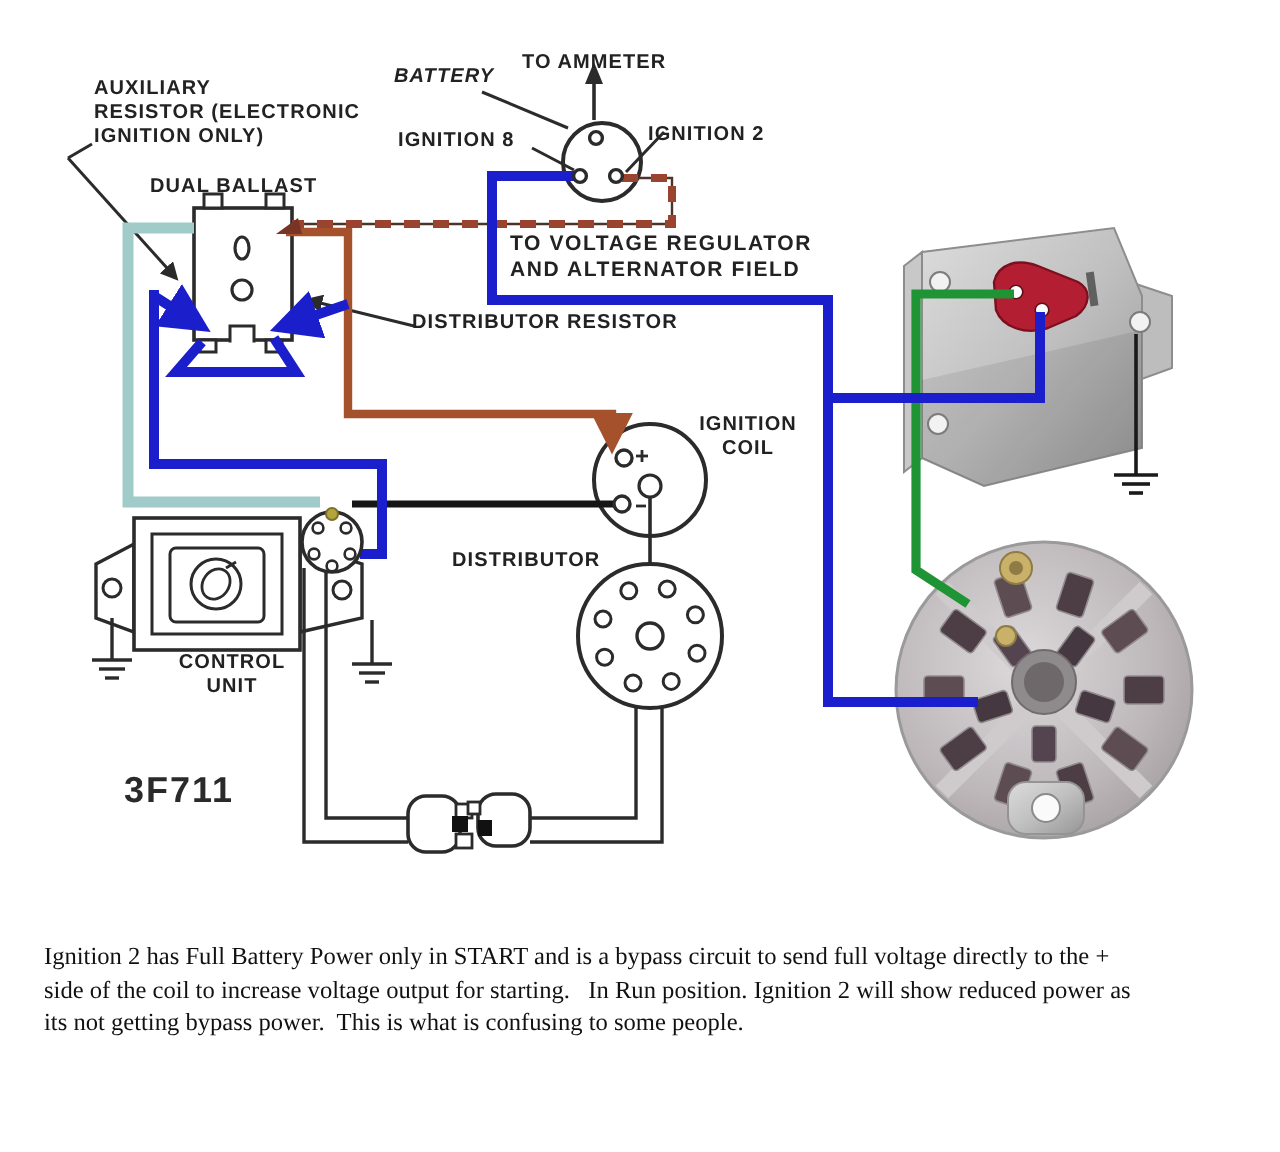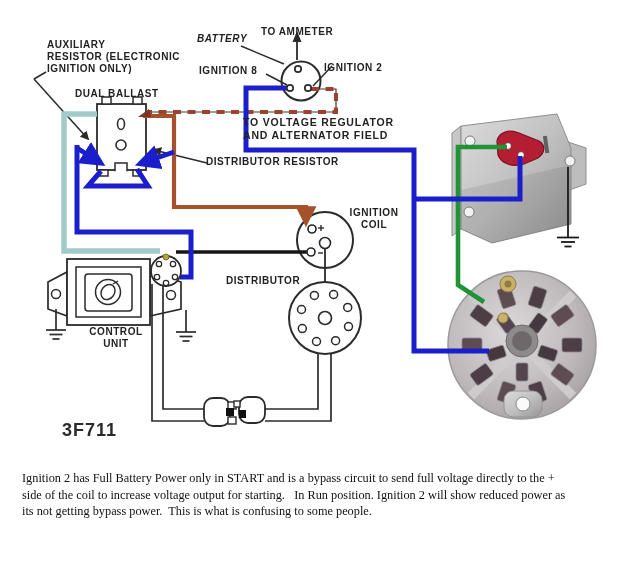--- a/index.html
+++ b/index.html
@@ -3,21 +3,21 @@
 <meta charset="utf-8">
 <style>
   html,body{margin:0;padding:0;background:#fff;}
   .frame{position:relative;width:640px;height:576px;background:#fff;overflow:hidden;
          font-family:"Liberation Sans",sans-serif;}
   svg{position:absolute;left:0;top:0;}
   .lbl{position:absolute;font-weight:bold;font-size:10px;letter-spacing:.55px;
        line-height:12px;color:#222;white-space:pre-line;}
   .lbl-lg{font-size:10.5px;letter-spacing:.8px;line-height:13px;}
   .center{text-align:center;}
-  .pn{position:absolute;font-weight:bold;font-size:18px;letter-spacing:1px;color:#2a2a2a;margin-top:35px;}
+  .pn{position:absolute;font-weight:bold;font-size:18px;letter-spacing:1px;color:#2a2a2a;}
   .notes{position:absolute;left:22px;top:470px;width:612px;
          font-family:"Liberation Serif",serif;font-size:12.3px;color:#111;}
   .notes p{margin:0;line-height:16.5px;white-space:pre-wrap;}
   .notes p + p{margin-top:17px;}
 </style>
 </head>
 <body>
 
 <div class="frame">
 
@@ -224,21 +224,21 @@
 </svg>
 
 <div class="lbl" style="left:47px;top:39px;">AUXILIARY
 RESISTOR (ELECTRONIC
 IGNITION ONLY)</div>
 <div class="lbl" style="left:75px;top:88px;">DUAL BALLAST</div>
 <div class="lbl" style="left:197px;top:33px;font-style:italic;">BATTERY</div>
 <div class="lbl" style="left:261px;top:26px;">TO AMMETER</div>
 <div class="lbl" style="left:199px;top:65px;">IGNITION 8</div>
 <div class="lbl" style="left:324px;top:62px;">IGNITION 2</div>
-<div class="lbl lbl-lg" style="left:243px;top:116px;">TO VOLTAGE REGULATOR
+<div class="lbl lbl-lg" style="left:243px;top:116px;padding-left:12px;">TO VOLTAGE REGULATOR
 AND ALTERNATOR FIELD</div>
 <div class="lbl" style="left:206px;top:156px;">DISTRIBUTOR RESISTOR</div>
 <div class="lbl center" style="left:343px;top:207px;width:62px;">IGNITION
 COIL</div>
 <div class="lbl" style="left:226px;top:275px;">DISTRIBUTOR</div>
 <div class="lbl center" style="left:84px;top:326px;width:64px;">CONTROL
 UNIT</div>
 <div class="pn" style="left:62px;top:385px;">3F711</div>
 
 <div class="notes">

